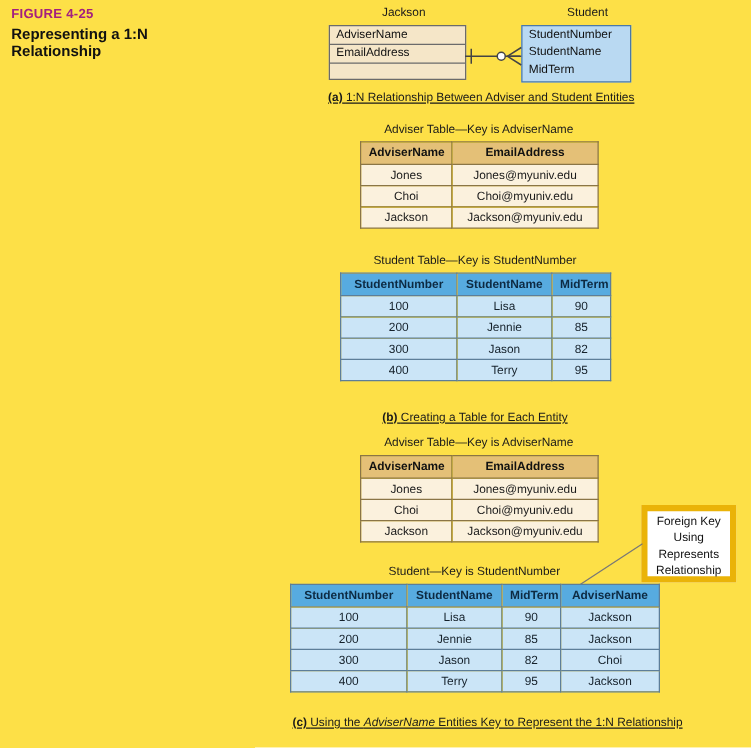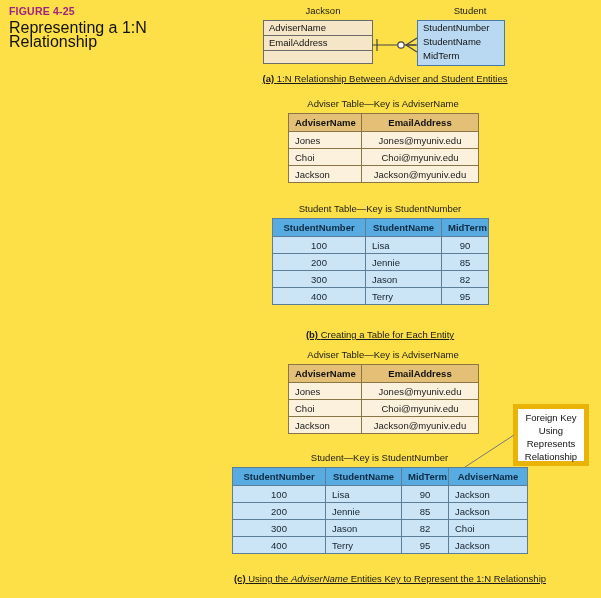--- a/index.html
+++ b/index.html
@@ -27,22 +27,22 @@
     font-size: 10.5px;
     font-weight: bold;
     letter-spacing: .2px;
     color: #a4207f;
   }
   .fig-title {
     position: absolute;
     left: 9px;
     top: 21px;
     width: 150px;
-    font-size: 16px;
-    font-weight: normal;
+    font-size: 12px;
+    font-weight: bold;
     line-height: 13.5px;
     color: #111111;
   }
 
   
   .ent-label {
     position: absolute;
     font-size: 9.5px;
     color: #1a1a1a;
     text-align: center;
@@ -109,21 +109,21 @@
     height: 18px;
   }
   
   table.tan th { background: #e4c077; color: #111; border-color: #8a7546; }
   table.tan td { background: #fbf1dd; color: #1a1a1a; border-color: #8a7546; }
   
   table.blue th { background: #57abe0; color: #0d2a42; border-color: #5d7e99; }
   table.blue td { background: #cbe5f7; color: #15212b; border-color: #5d7e99; }
 
   td.c, th.c { text-align: center; }
-  td.l, th.l { text-align: left; }
+  td.l, th.l { text-align: center; }
 
   
   .callout {
     position: absolute;
     border: 5px solid #eab308;
     background: #ffffff;
     box-sizing: border-box;
     font-size: 9.5px;
     line-height: 13px;
     text-align: center;

